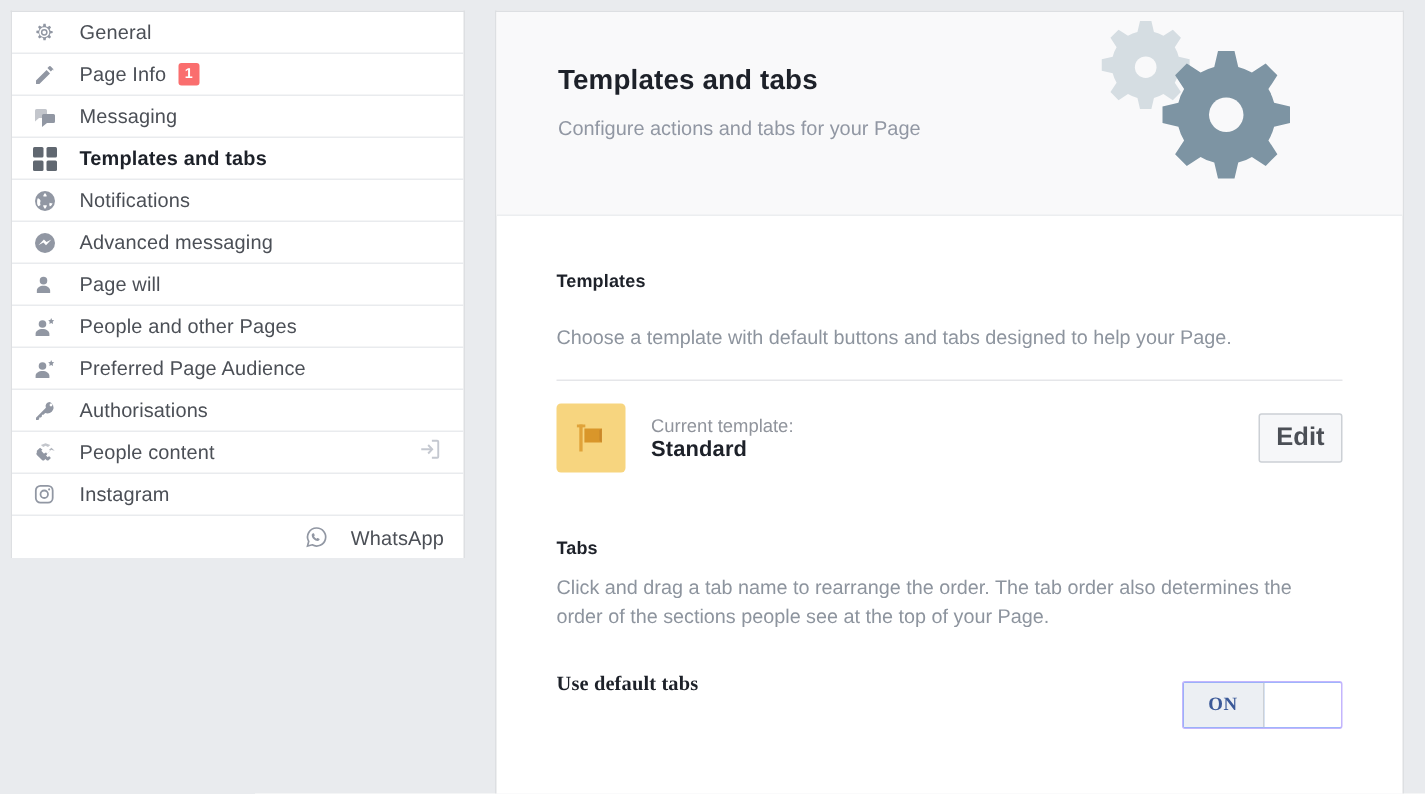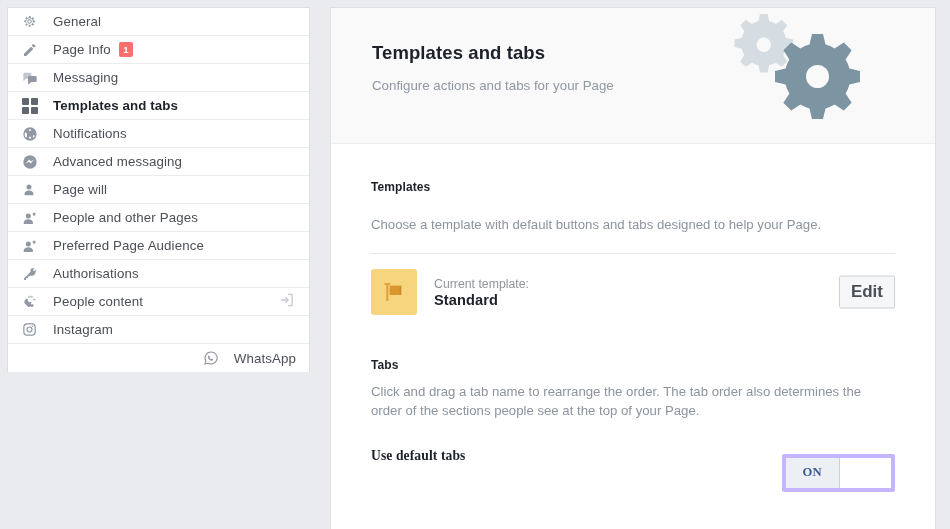--- a/index.html
+++ b/index.html
@@ -166,21 +166,21 @@
     padding: 5px 11px 6px;
     cursor: pointer;
   }
 
   
   #default-tabs-row { position: relative; font-family: Liberation Serif, serif; }
   #toggle {
     position: absolute;
     right: 0; top: 6px;
     display: flex;
-    border: 4px solid #c4b5fd;
+    border: 1px solid #c4b5fd;
     border-radius: 2px;
     overflow: hidden;
     cursor: pointer;
     background: #3b82f6;
   }
   #toggle .on-part {
     background: #eceff3;
     color: #3b5998;
     font-size: 12.6px;
     font-weight: bold;

